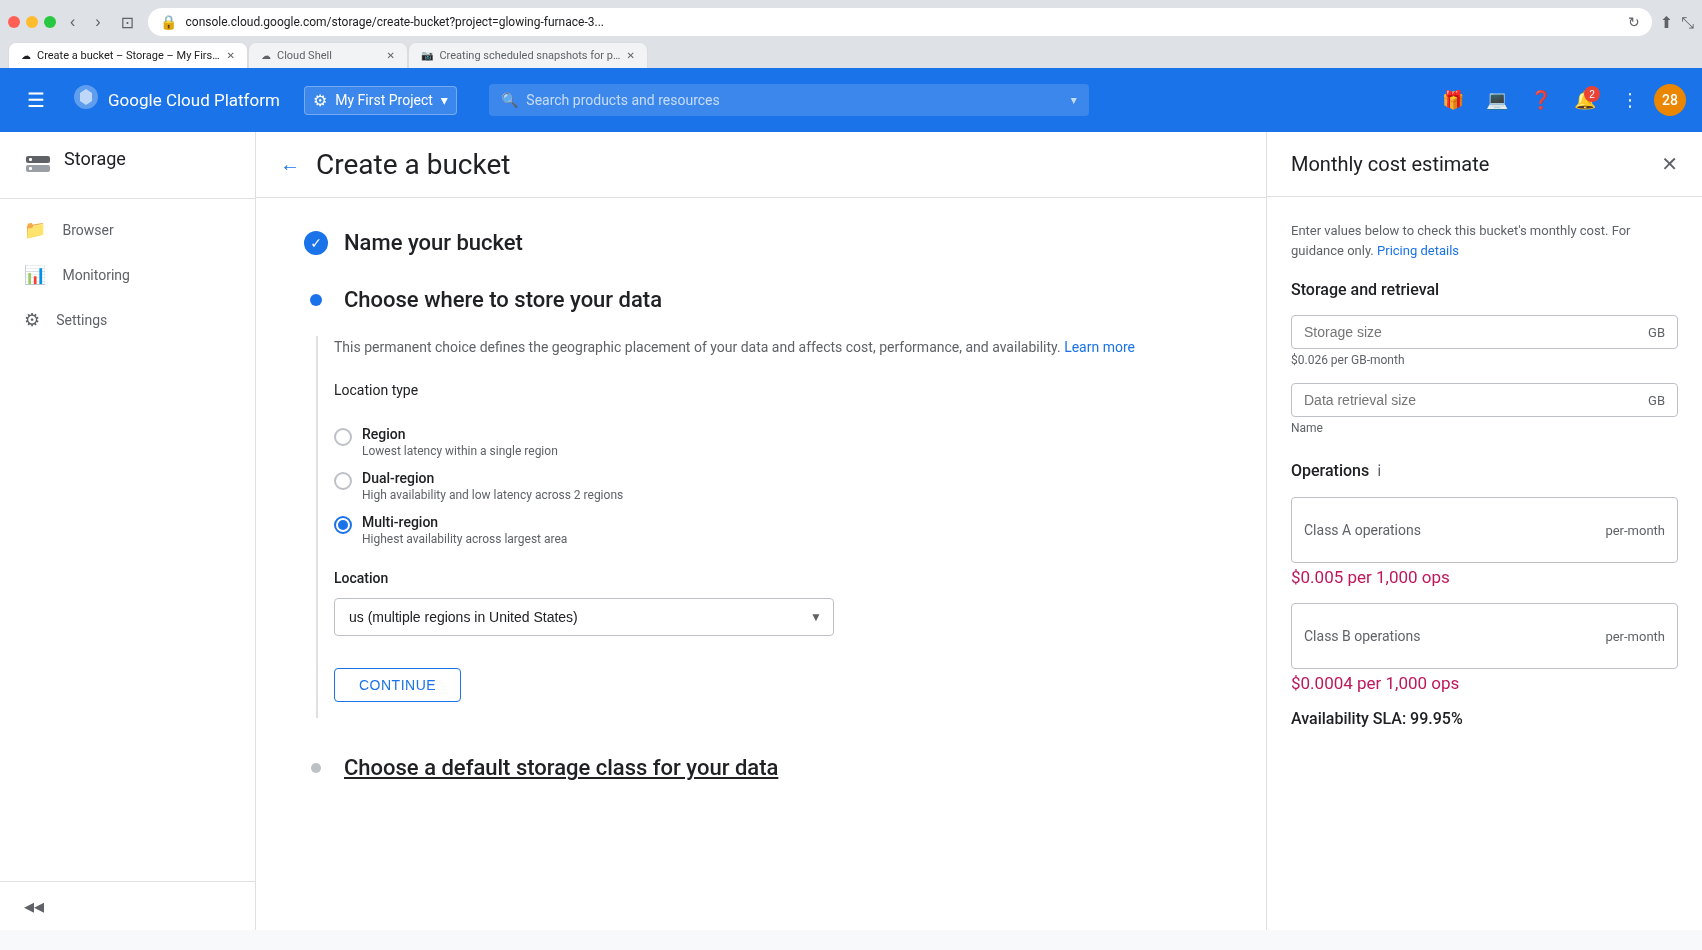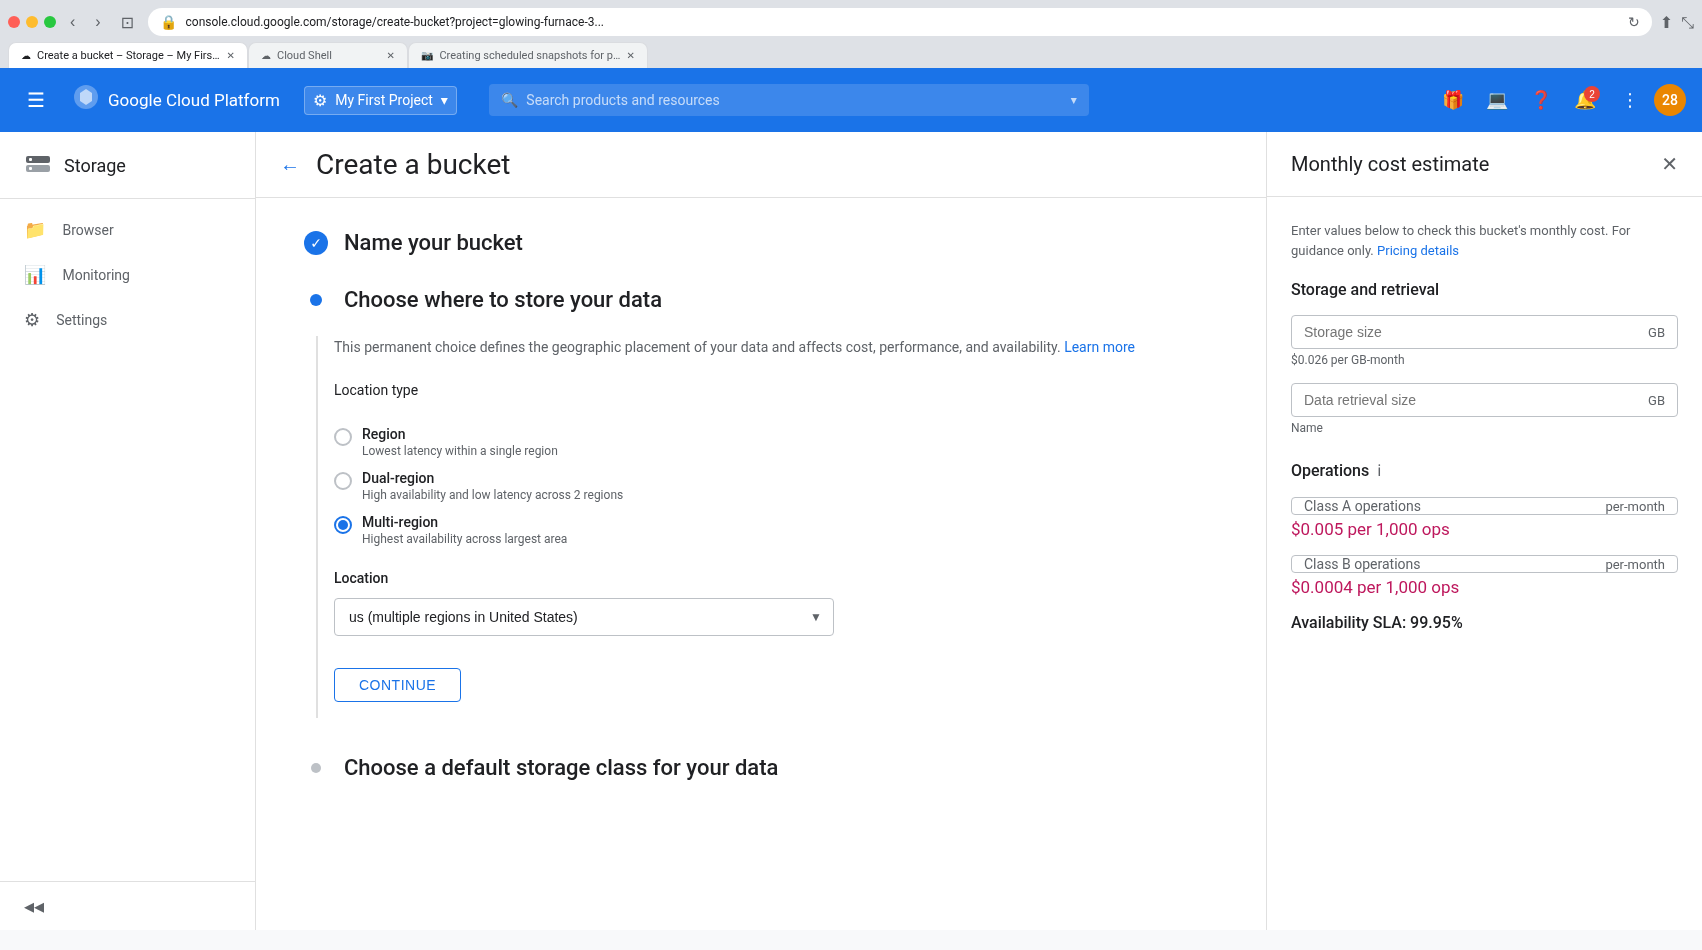--- a/index.html
+++ b/index.html
@@ -138,21 +138,20 @@
     .sidebar {
       width: 256px;
       background: white;
       border-right: 1px solid #e0e0e0;
       display: flex;
       flex-direction: column;
       flex-shrink: 0;
     }
     .sidebar-header {
       display: flex;
-      align-items: center;
       gap: 12px;
       padding: 16px 24px;
       border-bottom: 1px solid #e0e0e0;
     }
     .sidebar-service-icon { font-size: 24px; color: #5f6368; }
     .sidebar-title { font-size: 18px; color: #202124; font-weight: 400; }
     .sidebar-nav { padding: 8px 0; flex: 1; }
     .sidebar-item {
       display: flex; align-items: center; gap: 16px;
       padding: 12px 24px;
@@ -232,21 +231,21 @@
       font-size: 12px; color: #5f6368; pointer-events: none;
     }
     select.location-select { width: 100%; }
 
     .continue-btn {
       background: transparent; border: 1px solid #1a73e8; color: #1a73e8;
       padding: 8px 24px; border-radius: 4px; font-size: 14px; font-weight: 500;
       cursor: pointer; letter-spacing: 0.5px; margin-top: 8px;
     }
 
-    .next-step { margin-top: 37px; }
+    .next-step { margin-top: 37px; text-decoration: underline; }
     .next-step-header { display: flex; align-items: center; gap: 16px; }
     .bullet-dot {
       width: 10px; height: 10px; border-radius: 50%; background: #bdc1c6; flex-shrink: 0; margin: 0 7px;
     }
 
     
     .right-panel {
       width: 436px;
       background: white;
       border-left: 1px solid #e0e0e0;
@@ -283,21 +282,21 @@
     .cost-subtext { font-size: 12px; color: #5f6368; margin-top: 4px; }
 
     .operations-header { display: flex; align-items: center; gap: 8px; margin: 24px 0 16px; }
     .operations-title { font-size: 16px; font-weight: 500; color: #202124; }
     .info-icon { color: #5f6368; font-size: 16px; cursor: pointer; }
 
     .ops-input-group { margin-bottom: 16px; }
     .ops-input-wrapper {
       border: 1px solid #bdc1c6; border-radius: 4px;
       display: flex; align-items: center;
-      padding: 0 12px; background: white;
+      padding: 24px 12px; background: white;
       justify-content: space-between;
     }
     .ops-input-label { font-size: 14px; color: #5f6368; }
     .ops-input-unit { font-size: 13px; color: #5f6368; }
     .ops-subtext { font-size: 17px; color: #be185d; margin-top: 4px; }
 
     .availability-section { margin-top: 16px; }
     .availability-title { font-size: 16px; font-weight: 500; color: #202124; }
   </style>
 </head>

